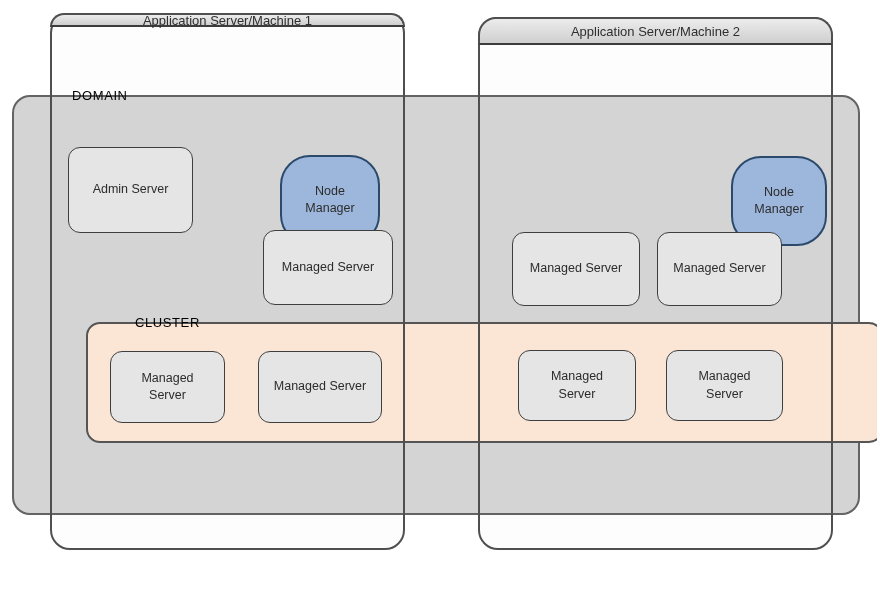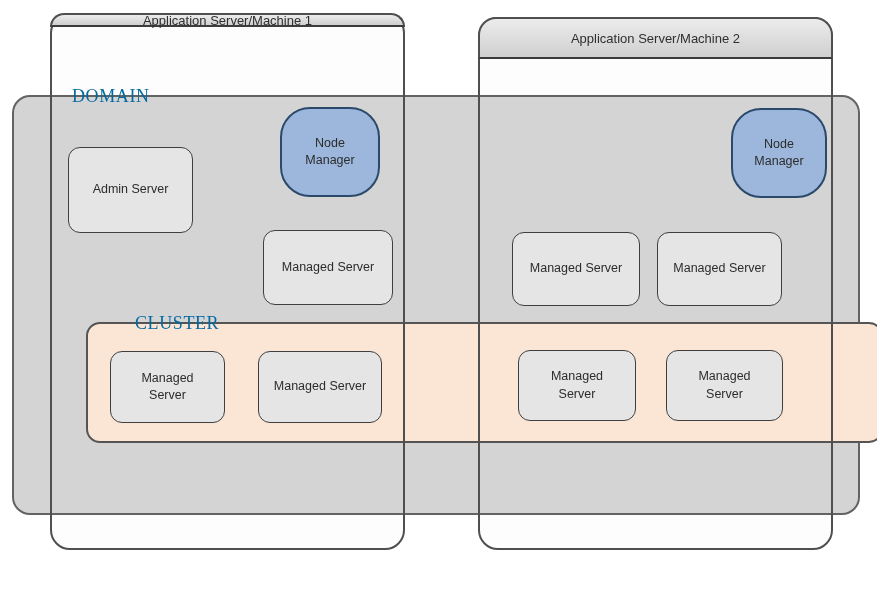--- a/index.html
+++ b/index.html
@@ -12,22 +12,22 @@
   .machine-under.m1{left:50px;top:13px;width:355px;height:537px;}
   .machine-under.m2{left:478px;top:17px;width:355px;height:533px;}
 
   
   .domain{
     position:absolute;left:12px;top:95px;width:848px;height:420px;
     background:var(--domain-fill,#d4d4d4);
     border:2px solid #636363;border-radius:18px;box-sizing:border-box;
   }
   .zone-label{
-    position:absolute;font-size:18px;letter-spacing:.6px;color:#0369a1;
-    line-height:16px;white-space:nowrap;font-family:Liberation Serif, serif;
+    position:absolute;font-size:13px;letter-spacing:.6px;color:#000000;
+    line-height:16px;white-space:nowrap;
   }
   .domain .zone-label{left:58px;top:-9px;}
 
   
   .cluster{
     position:absolute;left:86px;top:322px;width:797px;height:121px;
     background:var(--cluster-fill,#fbe6d6);
     border:2px solid #555555;border-radius:14px;box-sizing:border-box;
   }
   .cluster .zone-label{left:47px;top:-9px;}
@@ -40,33 +40,34 @@
   .machine-frame.m1{left:50px;top:13px;width:355px;height:537px;}
   .machine-frame.m2{left:478px;top:17px;width:355px;height:533px;}
   .machine-header{
     position:absolute;left:-2px;right:-2px;top:-2px;height:14px;
     background:linear-gradient(var(--header-fill-top,#ececec),var(--header-fill-bottom,#cfcfcf));
     border:2px solid #4f4f4f;border-bottom:2px solid #3c3c3c;
     border-radius:18px 18px 0 0;box-sizing:border-box;
     display:flex;align-items:center;justify-content:center;
     font-size:13px;color:#2f2f2f;
   }
-  .machine-frame.m2 .machine-header{height:42px;}
+  .machine-frame.m2 .machine-header{height:28px;}
 
   
   .node-box{
     position:absolute;display:flex;align-items:center;justify-content:center;
     text-align:center;font-size:12.5px;line-height:1.4;color:#2c2c2c;
     background:#e5e5e5;border:1.5px solid var(--box-border,#3f3f3f);
     border-radius:12px;box-sizing:border-box;padding:4px 14px;
   }
   .node-box.blue{
     background:var(--node-manager-fill,#9db7dc);
     border:2px solid var(--node-manager-border,#2b4a6b);
     border-radius:30px;
+    margin-top:48px;
   }
 </style>
 </head>
 <body>
 
 <div class="canvas">
 
   <div class="machine-under m1"></div>
   <div class="machine-under m2"></div>
 

